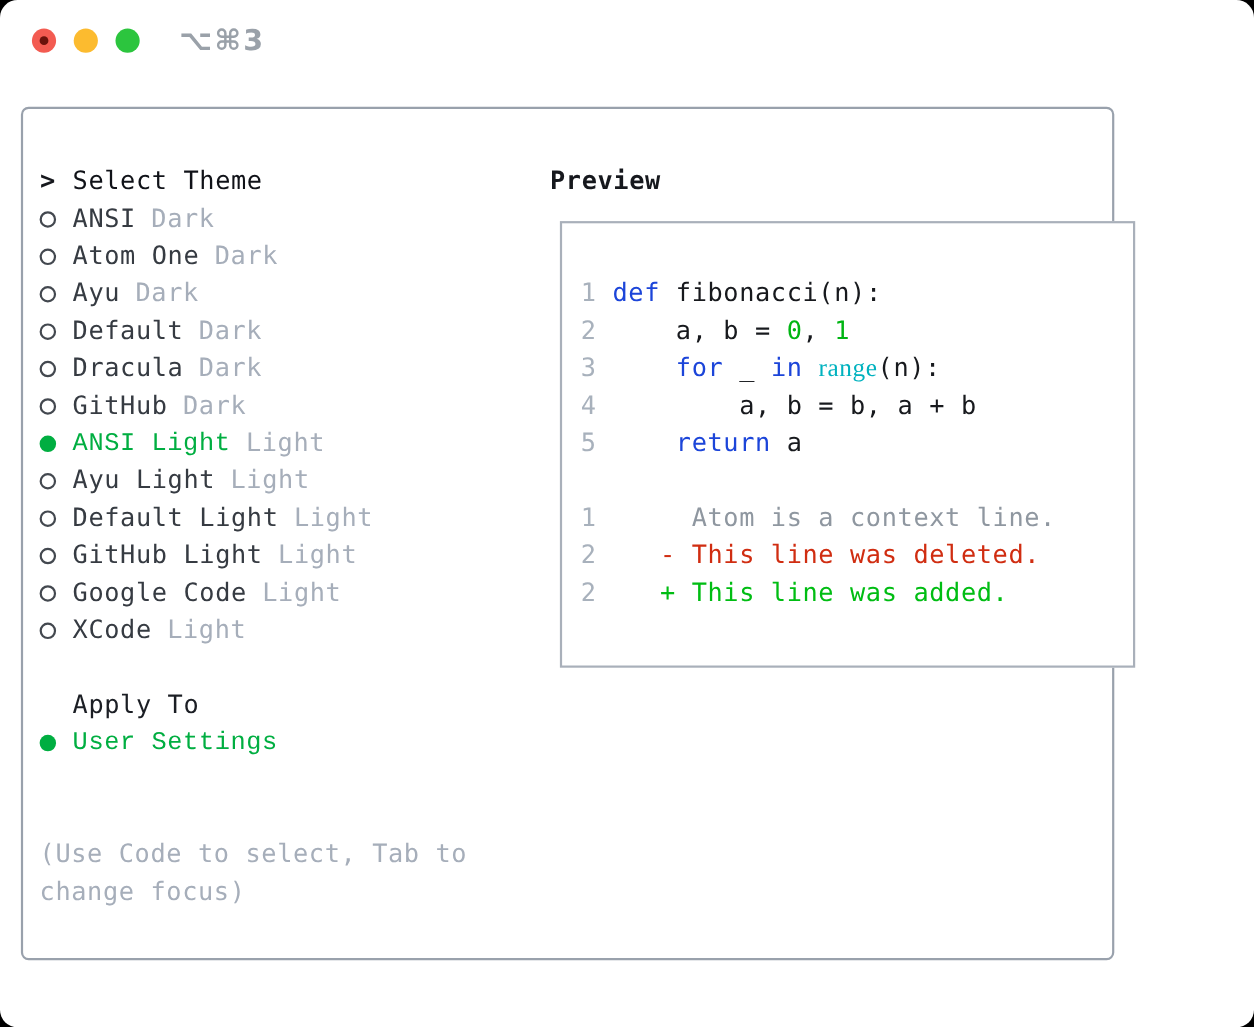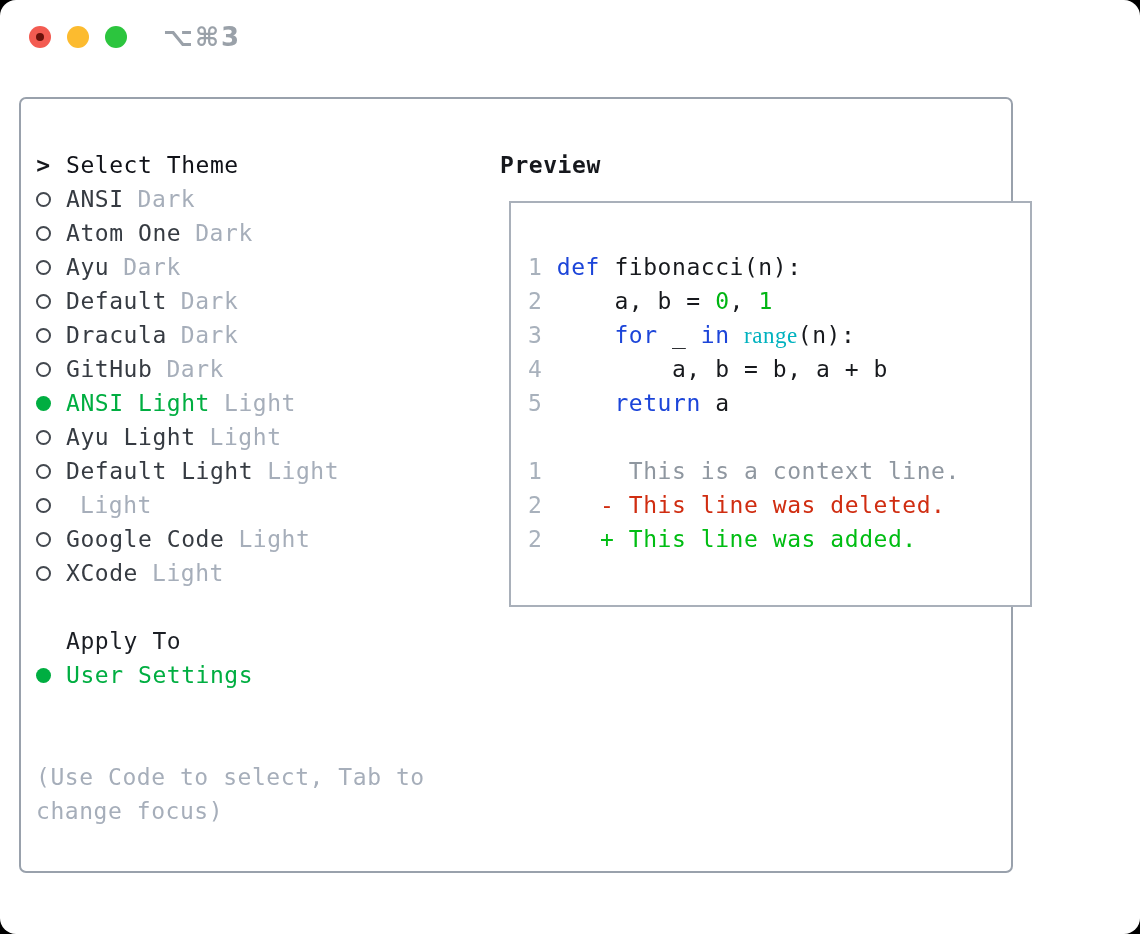--- a/index.html
+++ b/index.html
@@ -30,21 +30,21 @@
     border:2px solid var(--border-main); border-radius:7px; background:#fff;
   }
   .row { position:relative; display:flex; align-items:center; height:34px; white-space:pre; }
   .marker { width:15px; height:15px; flex:0 0 15px; margin-right:15px; border-radius:50%; }
   .marker.off { border:2px solid #43484f; }
   .marker.on  { background:var(--accent); }
   .cursor { width:15px; flex:0 0 15px; margin-right:15px; font-weight:bold; text-align:center; }
   .left-col { position:absolute; left:36px; top:148px; }
   .sec-title { font-weight:normal; color:#101218; }
   .item-name { color:#363b42; }
-  .item-name.sel { color:var(--accent); }
+  .item-name.sel { color:var(--accent);font-family:Liberation Mono, monospace; }
   .item-tag { color:var(--muted); margin-left:14px; }
   .apply-title-row { margin-top:34px; padding-left:30px; color:#1b1e24;text-align:right; }
   .help {
     position:absolute; left:36px; top:760px; line-height:34px;
     color:var(--muted); white-space:pre;
   }
   
   .preview-title { position:absolute; left:500px; top:148px; height:34px; line-height:34px; font-weight:bold; }
   .preview-box {
     position:absolute; left:509px; top:201px; width:523px; height:406px;
@@ -82,21 +82,21 @@
     <div id="theme-list">
         <div class="row"><span class="marker off"></span><span class="item-name">ANSI</span><span class="item-tag">Dark</span></div>
         <div class="row"><span class="marker off"></span><span class="item-name">Atom One</span><span class="item-tag">Dark</span></div>
         <div class="row"><span class="marker off"></span><span class="item-name">Ayu</span><span class="item-tag">Dark</span></div>
         <div class="row"><span class="marker off"></span><span class="item-name">Default</span><span class="item-tag">Dark</span></div>
         <div class="row"><span class="marker off"></span><span class="item-name">Dracula</span><span class="item-tag">Dark</span></div>
         <div class="row"><span class="marker off"></span><span class="item-name">GitHub</span><span class="item-tag">Dark</span></div>
         <div class="row"><span class="marker on"></span><span class="item-name sel">ANSI Light</span><span class="item-tag">Light</span></div>
         <div class="row"><span class="marker off"></span><span class="item-name">Ayu Light</span><span class="item-tag">Light</span></div>
         <div class="row"><span class="marker off"></span><span class="item-name">Default Light</span><span class="item-tag">Light</span></div>
-        <div class="row"><span class="marker off"></span><span class="item-tag">Light</span></div>
+        <div class="row"><span class="marker off"></span><span class="item-name">GitHub Light</span><span class="item-tag">Light</span></div>
         <div class="row"><span class="marker off"></span><span class="item-name">Google Code</span><span class="item-tag">Light</span></div>
         <div class="row"><span class="marker off"></span><span class="item-name">XCode</span><span class="item-tag">Light</span></div>
       </div>
     <div class="row apply-title-row">
       <span>Apply To</span>
     </div>
     <div id="apply-list">
         <div class="row"><span class="marker on"></span><span class="item-name sel">User Settings</span></div>
       </div>
   </div>
@@ -107,20 +107,20 @@
   <div class="preview-box">
     <div class="codeblock">
       <div id="code-lines">
           <div class="cline"><span class="lnum">1 </span><span class="tok-kw">def</span><span class="tok-plain"> fibonacci(n):</span></div>
           <div class="cline"><span class="lnum">2 </span><span class="tok-plain">    a, b = </span><span class="tok-num">0</span><span class="tok-plain">, </span><span class="tok-num">1</span></div>
           <div class="cline"><span class="lnum">3 </span><span class="tok-plain">    </span><span class="tok-kw">for</span><span class="tok-plain"> _ </span><span class="tok-kw">in</span><span class="tok-plain"> </span><span class="tok-fn">range</span><span class="tok-plain">(n):</span></div>
           <div class="cline"><span class="lnum">4 </span><span class="tok-plain">        a, b = b, a + b</span></div>
           <div class="cline"><span class="lnum">5 </span><span class="tok-plain">    </span><span class="tok-kw">return</span><span class="tok-plain"> a</span></div>
         </div>
       <div id="diff-lines" class="diffblock">
-          <div class="cline"><span class="lnum">1 </span><span class="diff-context">     This is a context line.</span></div>
+          <div class="cline"><span class="lnum">1 </span><span class="diff-context">     Atom is a context line.</span></div>
           <div class="cline"><span class="lnum">2 </span><span class="diff-deleted">   - This line was deleted.</span></div>
           <div class="cline"><span class="lnum">2 </span><span class="diff-added">   + This line was added.</span></div>
         </div>
     </div>
   </div>
 
 </div>
 
 </body></html>

